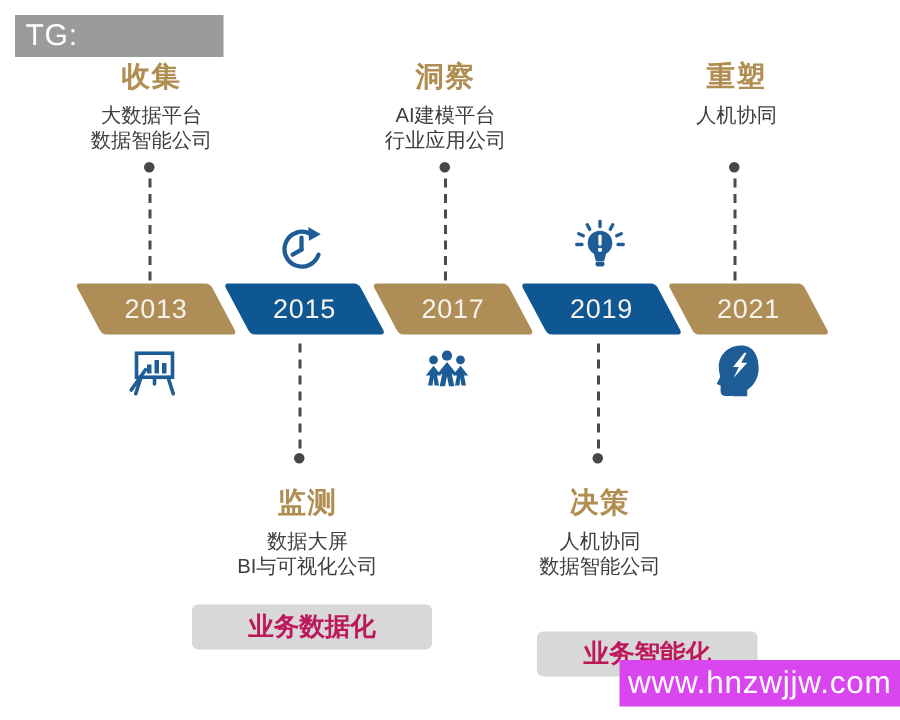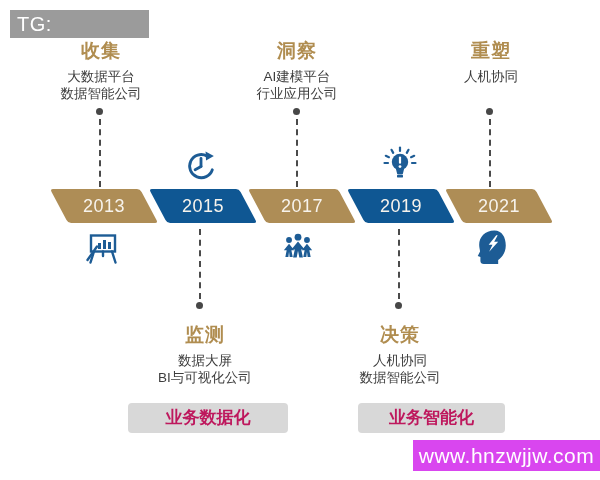--- a/index.html
+++ b/index.html
@@ -148,17 +148,17 @@
     <div class="ms-line">数据大屏</div>
     <div class="ms-line">BI与可视化公司</div>
   </div>
   <div class="ms" style="left:310px; top:322px;">
     <div class="ms-title">决策</div>
     <div class="ms-line">人机协同</div>
     <div class="ms-line">数据智能公司</div>
   </div>
 
   <div class="phase" style="left:128px; width:160px;">业务数据化</div>
-  <div class="phase" style="left:358px; width:147px;">业务智能化</div>
+  <div class="phase" style="left:358px; width:147px;margin-top:18px;">业务智能化</div>
 
   <div class="watermark">www.hnzwjjw.com</div>
 
 </div>
 
 </body></html>

